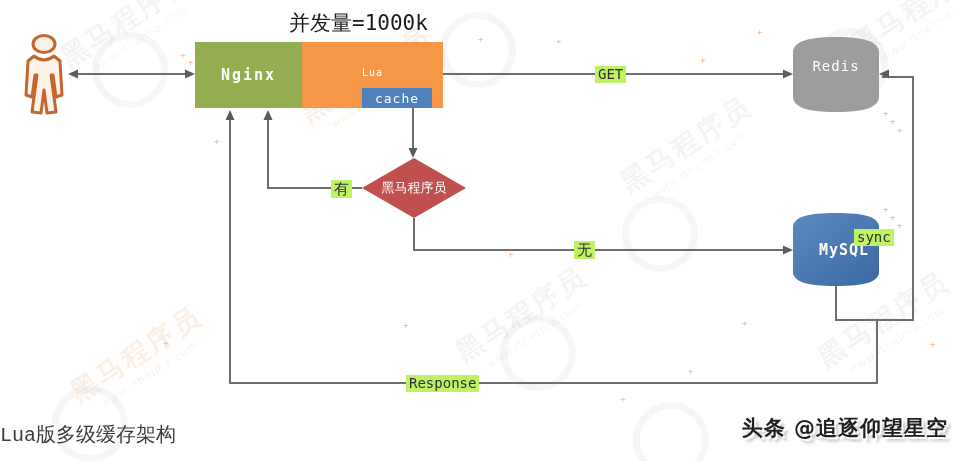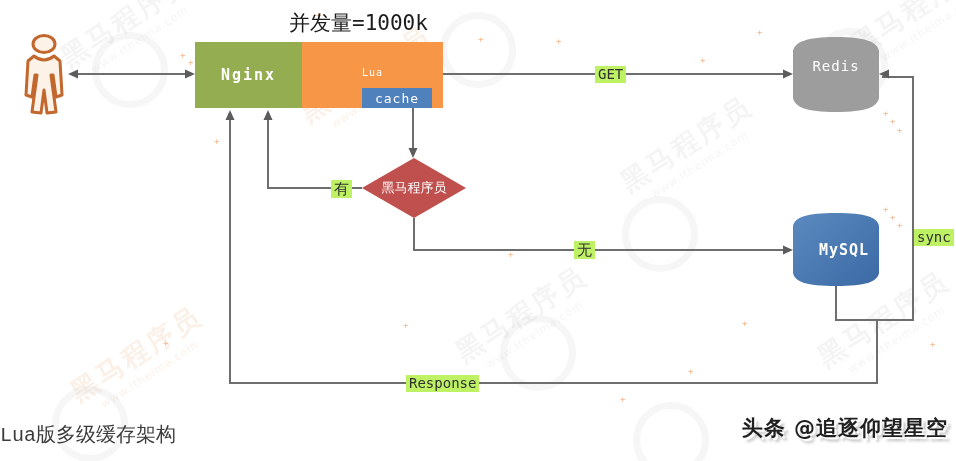--- a/index.html
+++ b/index.html
@@ -37,21 +37,21 @@
              display:flex;align-items:center;justify-content:center;color:#fff;
              font-size:13px;z-index:4;}
   
   .lbl{position:absolute;z-index:5;background:#bef264;padding:0 3px;line-height:1.2;
        white-space:nowrap;color:#2f2f2f;
        font-family:"DejaVu Sans Mono","Liberation Mono",monospace;font-size:14px;}
   .lbl-conc{left:286px;top:11px;font-size:21px;color:#1c1c1c;background:transparent;}
   .lbl-get{left:595px;top:66px;}
   .lbl-yes{left:331px;top:180px;font-size:15px;}
   .lbl-no{left:574px;top:241px;font-size:15px;}
-  .lbl-sync{left:914px;top:229px;}
+  .lbl-sync{left:854px;top:229px;}
   .lbl-resp{left:406px;top:375px;}
   
   .title{position:absolute;left:0;top:421px;width:956px;text-align:left;
          font-size:20px;color:#3c3c3c;z-index:5;
          font-family:Liberation Mono, monospace;}
   .credit{position:absolute;right:8px;top:414px;font-size:21px;font-weight:800;
           letter-spacing:1px;color:#1f1f1f;z-index:5;
           text-shadow:2px 2px 0 #ffffff,4px 4px 3px rgba(0,0,0,.28);
           font-family:"DejaVu Sans",sans-serif;}
 </style>

